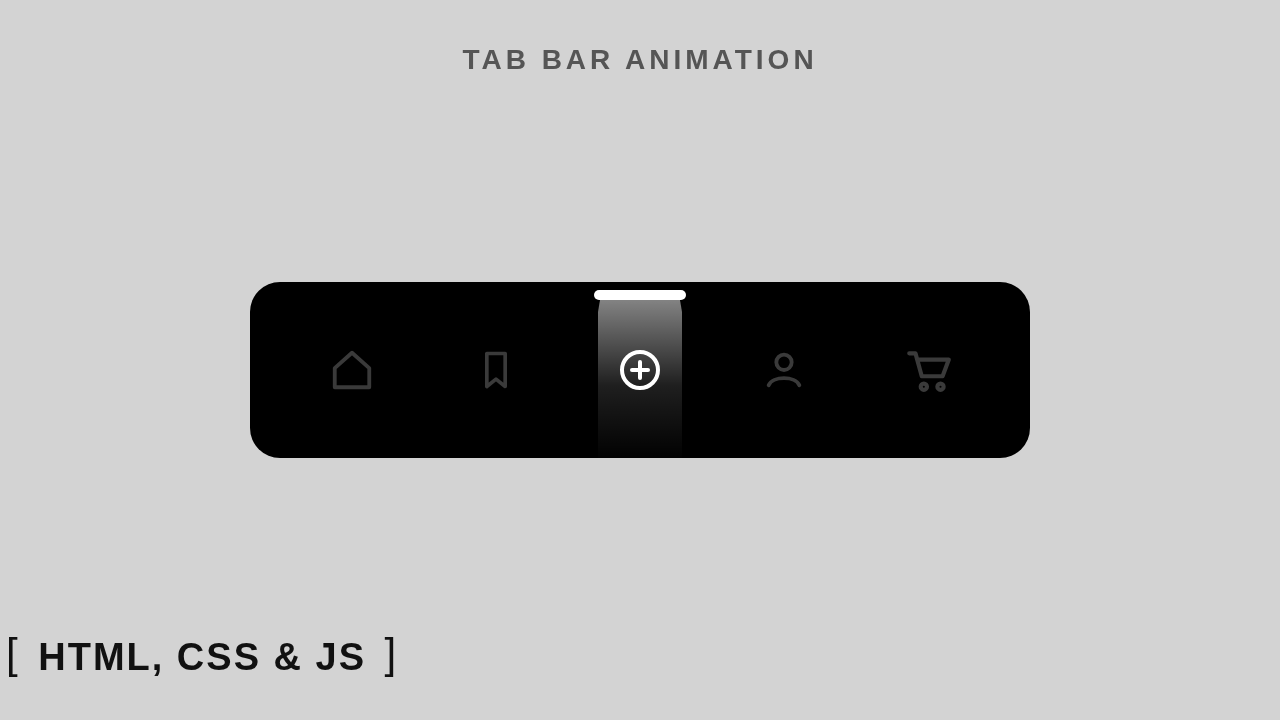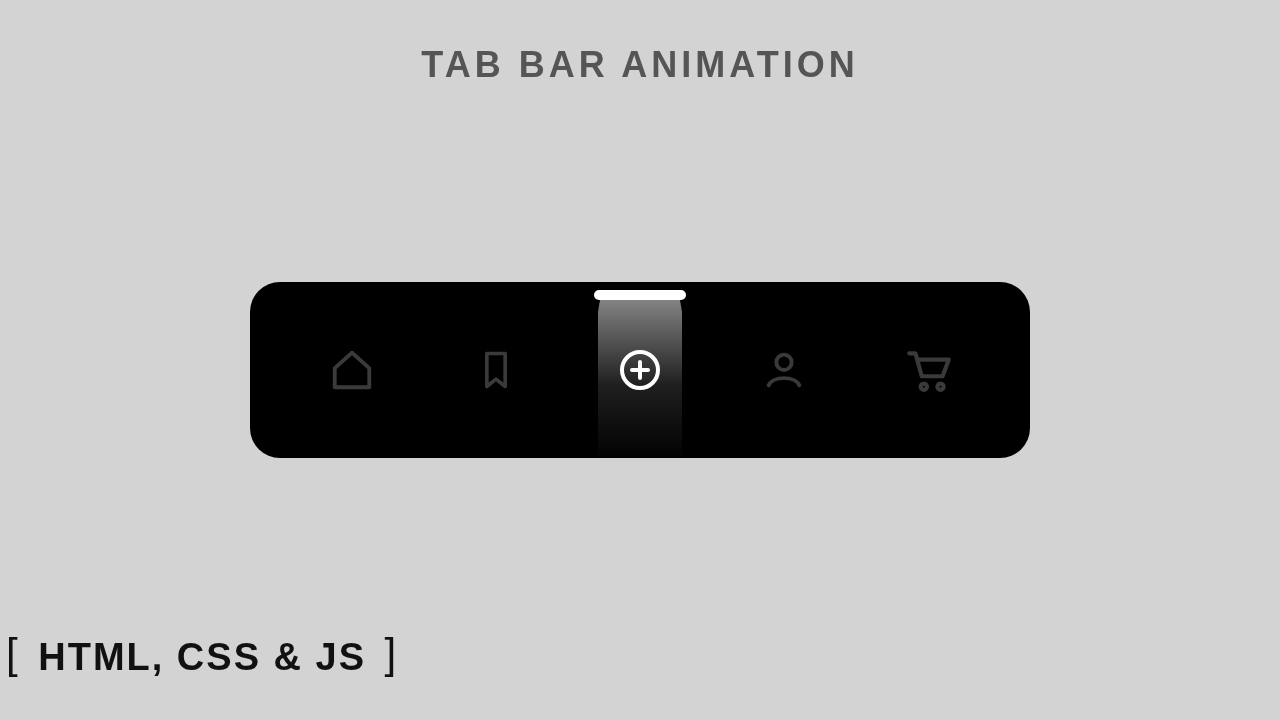--- a/index.html
+++ b/index.html
@@ -11,21 +11,21 @@
     overflow: hidden;
   }
 
   .title {
     position: absolute;
     top: 44px;
     left: 0;
     width: 100%;
     text-align: center;
     color: #555;
-    font-size: 36px;
+    font-size: 28px;
     font-weight: 700;
     letter-spacing: 4px;
   }
 
   .subtitle {
     position: absolute;
     bottom: 40px;
     left: 0;
     width: 100%;
     text-align: left;

